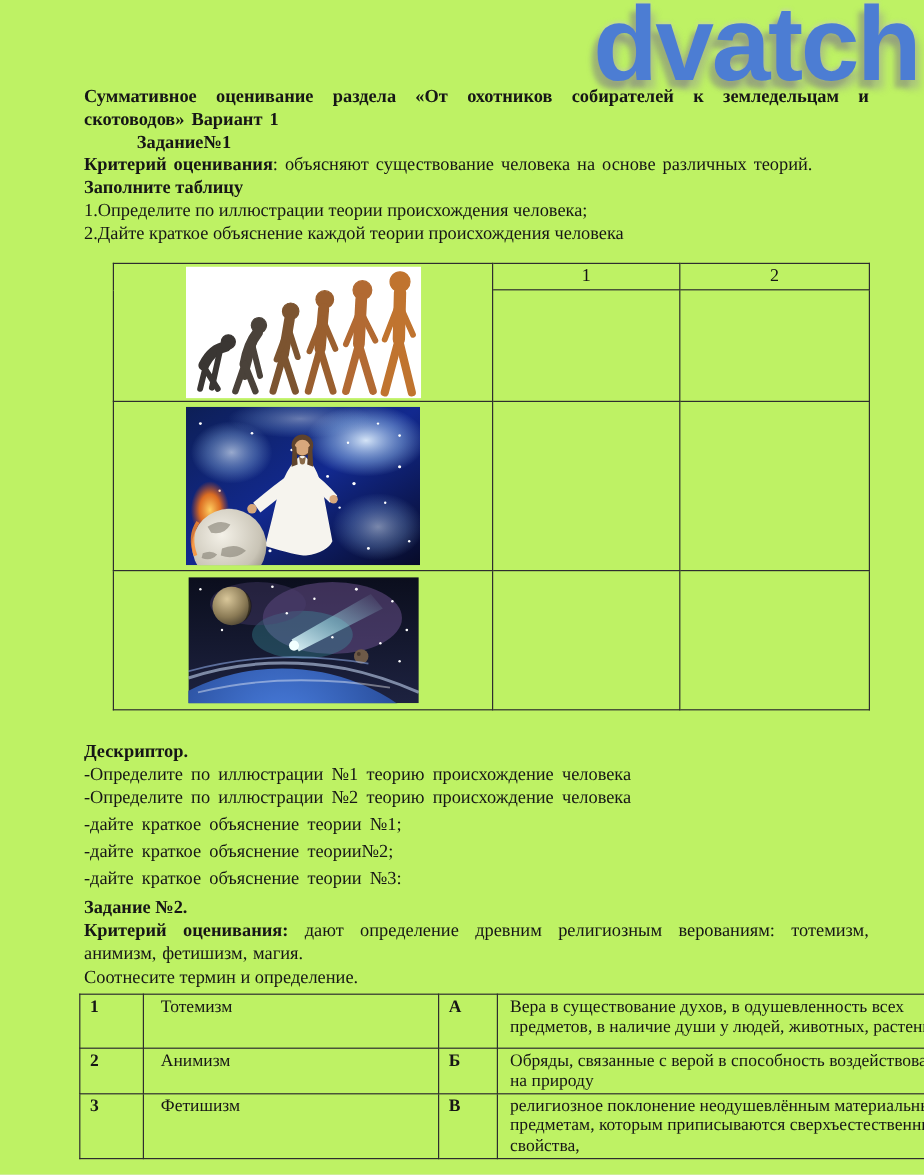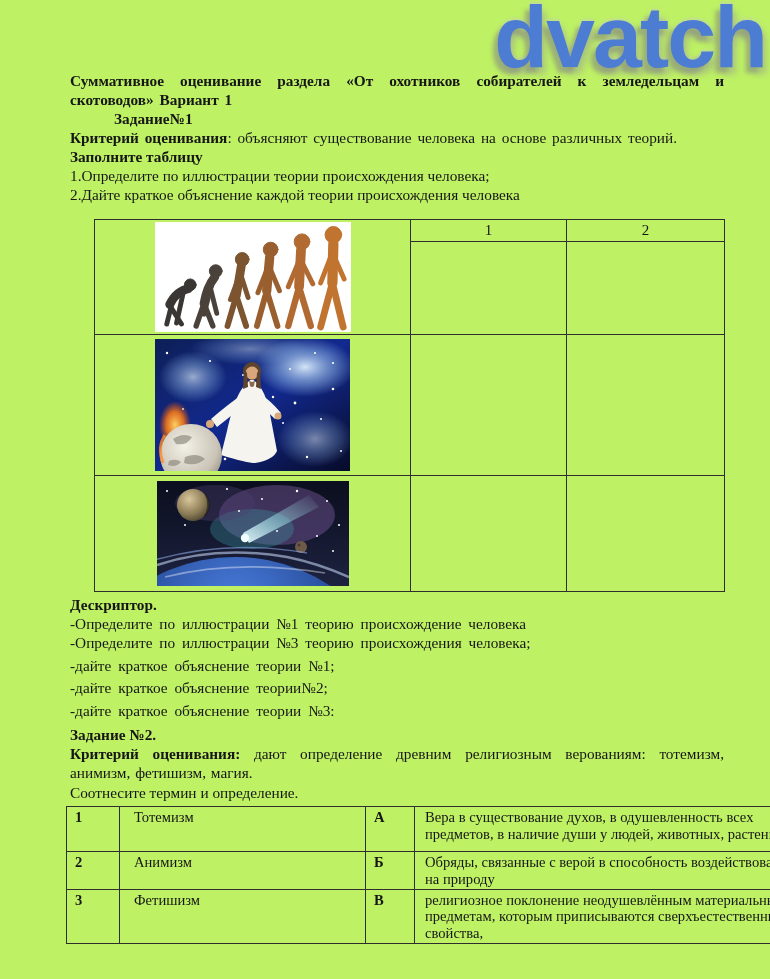--- a/index.html
+++ b/index.html
@@ -35,21 +35,21 @@
   
   table{border-collapse:collapse;}
   .t1{margin:14px 0 0 24px;width:630px;table-layout:fixed;}
   .t1 td{border:1.6px solid #2e2e2e;padding:0;vertical-align:middle;}
   .t1 .hdr{height:21px;text-align:center;font-size:15px;line-height:1;}
   .t1 .imgcell{width:315px;}
   .t1 .c1{width:155px;}
   .t1 .c2{width:157px;}
   .t1 svg{display:block;margin:2px auto;}
   
-  .desc-head{font-weight:bold;margin-top:4px;}
+  .desc-head{font-weight:bold;margin-top:26px;}
   .desc-line{word-spacing:3px;}
   .desc-gap{margin-top:4px;}
   
   .task2-head{font-weight:bold;margin-top:5px;}
   .crit2{text-align:justify;word-spacing:1px;}
   .match{margin-top:1px;}
   .t2{margin:3px 0 0 -4px;width:672px;table-layout:fixed;font-size:14.6px;line-height:1.12;}
   .t2 td{border:1.6px solid #2e2e2e;vertical-align:top;padding:2px 4px 2px 8px;}
   .t2 .num{width:40px;font-weight:bold;}
   .t2 .term{width:227px;padding-left:14px;}
@@ -273,21 +273,21 @@
           </svg>
         </td>
         <td class="c1"></td>
         <td class="c2"></td>
       </tr>
     </tbody>
       </table>
 
     <p class="desc-head">Дескриптор.</p>
     <p class="desc-line">-Определите по иллюстрации №1 теорию происхождение человека</p>
-    <p class="desc-line">-Определите по иллюстрации №3 теорию происхождения человека;</p>
+    <p class="desc-line">-Определите по иллюстрации №2 теорию происхождение человека</p>
     <p class="desc-line desc-gap">-дайте краткое объяснение теории №1;</p>
     <p class="desc-line desc-gap">-дайте краткое объяснение теории№2;</p>
     <p class="desc-line desc-gap">-дайте краткое объяснение теории №3:</p>
 
     <p class="task2-head">Задание №2.</p>
     <p class="crit2"><span class="b">Критерий оценивания:</span><span> дают определение древним религиозным верованиям: тотемизм, анимизм, фетишизм, магия.</span></p>
     <p class="match">Соотнесите термин и определение.</p>
 
     <table class="t2">
       <tbody>

